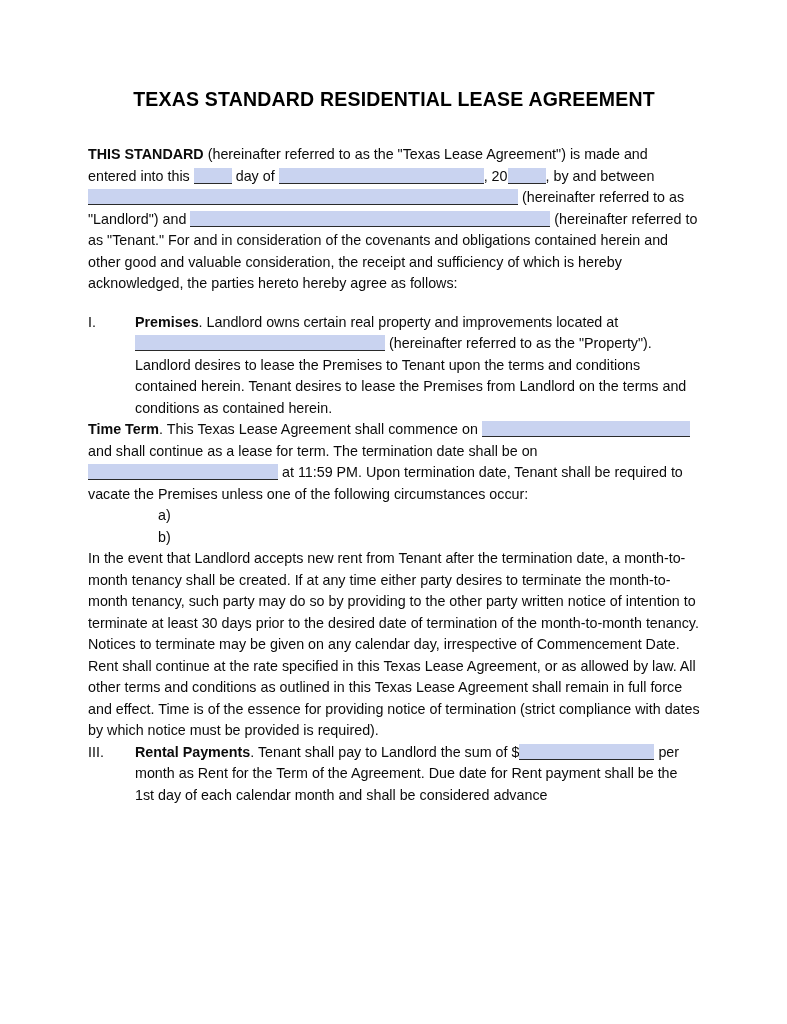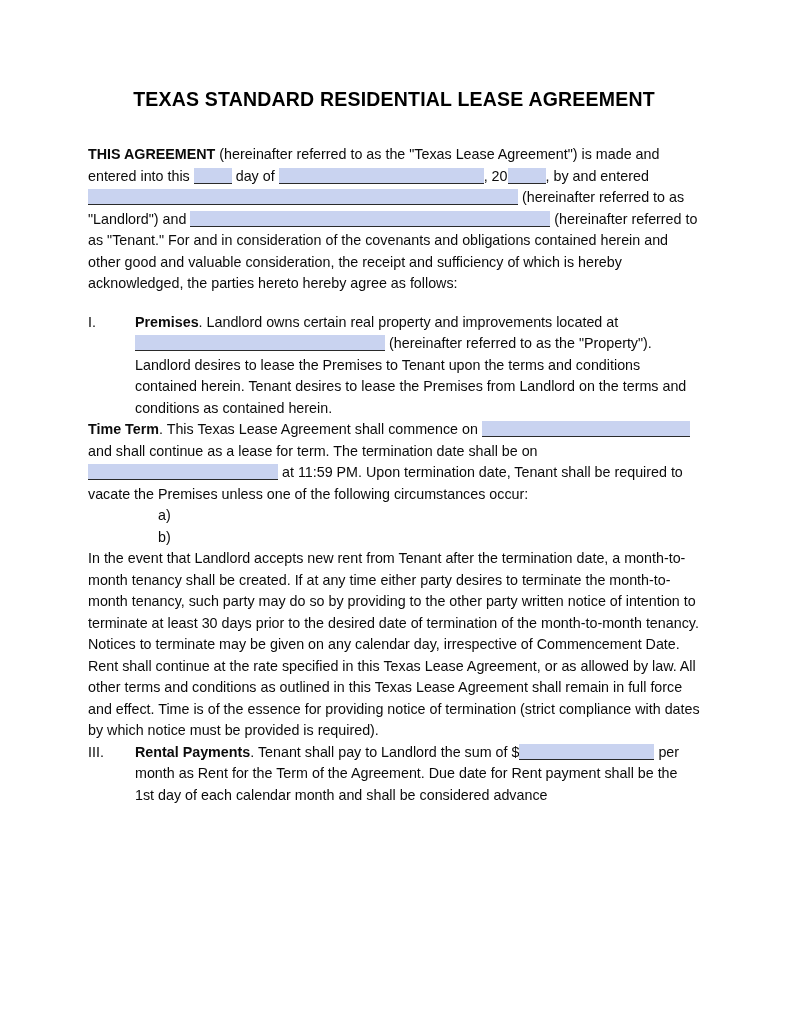--- a/index.html
+++ b/index.html
@@ -64,24 +64,24 @@
   .logo-forms { color: #2077cf; }
   .page-number { font-size: 13px; font-weight: normal; color: #000; margin-top: 9px; }
 </style>
 </head>
 <body>
 
 <div class="page">
 
   <h1 class="title">TEXAS STANDARD RESIDENTIAL LEASE AGREEMENT</h1>
 
-  <p class="body-text intro"><b>THIS AGREEMENT</b><span> (hereinafter referred to as the "Texas Lease Agreement") is made and entered into this</span>
+  <p class="body-text intro"><b>THIS STANDARD</b><span> (hereinafter referred to as the "Texas Lease Agreement") is made and entered into this</span>
     <span class="blank w-day"></span>
     <span>day of</span>
-    <span class="blank w-month"></span><span>, 20</span><span class="blank w-year"></span><span>, by and entered</span>
+    <span class="blank w-month"></span><span>, 20</span><span class="blank w-year"></span><span>, by and between</span>
     <span class="blank w-landlord"></span>
     <span>(hereinafter referred to as "Landlord") and</span>
     <span class="blank w-tenant"></span>
     <span>(hereinafter referred to as "Tenant." For and in consideration of the covenants and obligations contained herein and other good and valuable consideration, the receipt and sufficiency of which is hereby acknowledged, the parties hereto hereby agree as follows:</span></p>
 
   <div class="sections body-text">
 
     <div class="section">
       <div class="sec-marker">I.</div>
       <div class="sec-content"><b>Premises</b><span>. Landlord owns certain real property and improvements located at</span>

